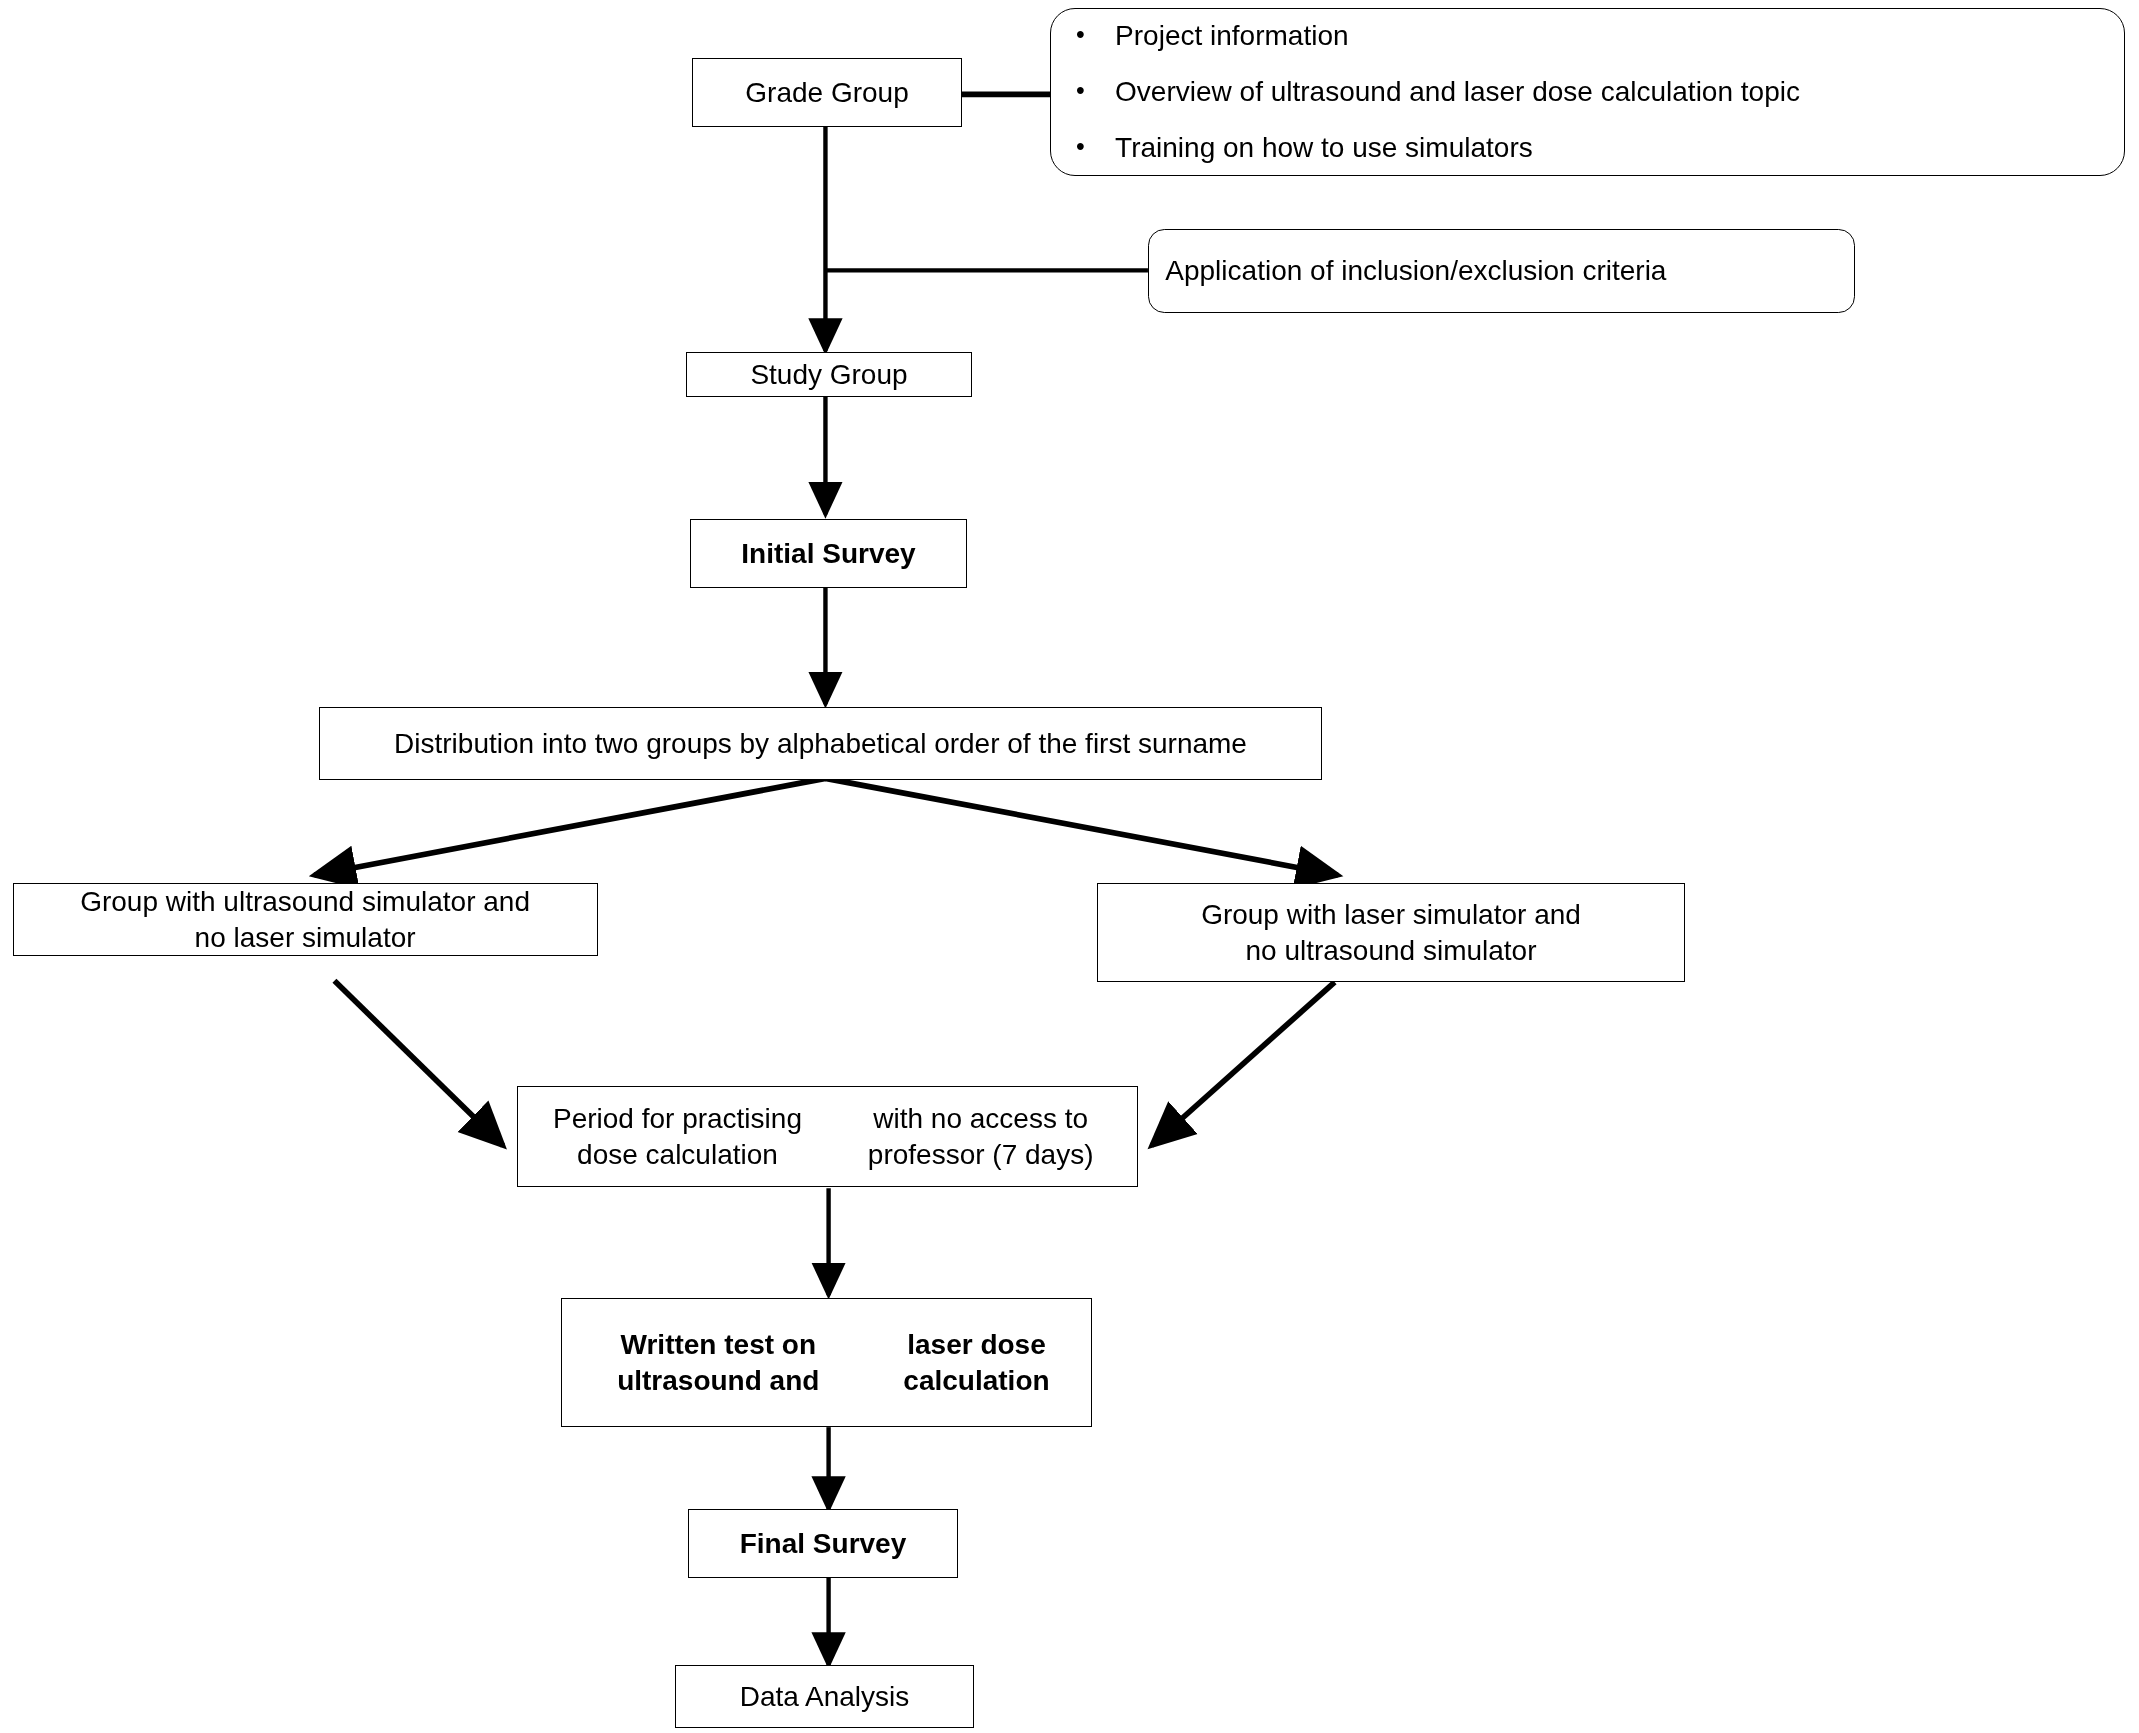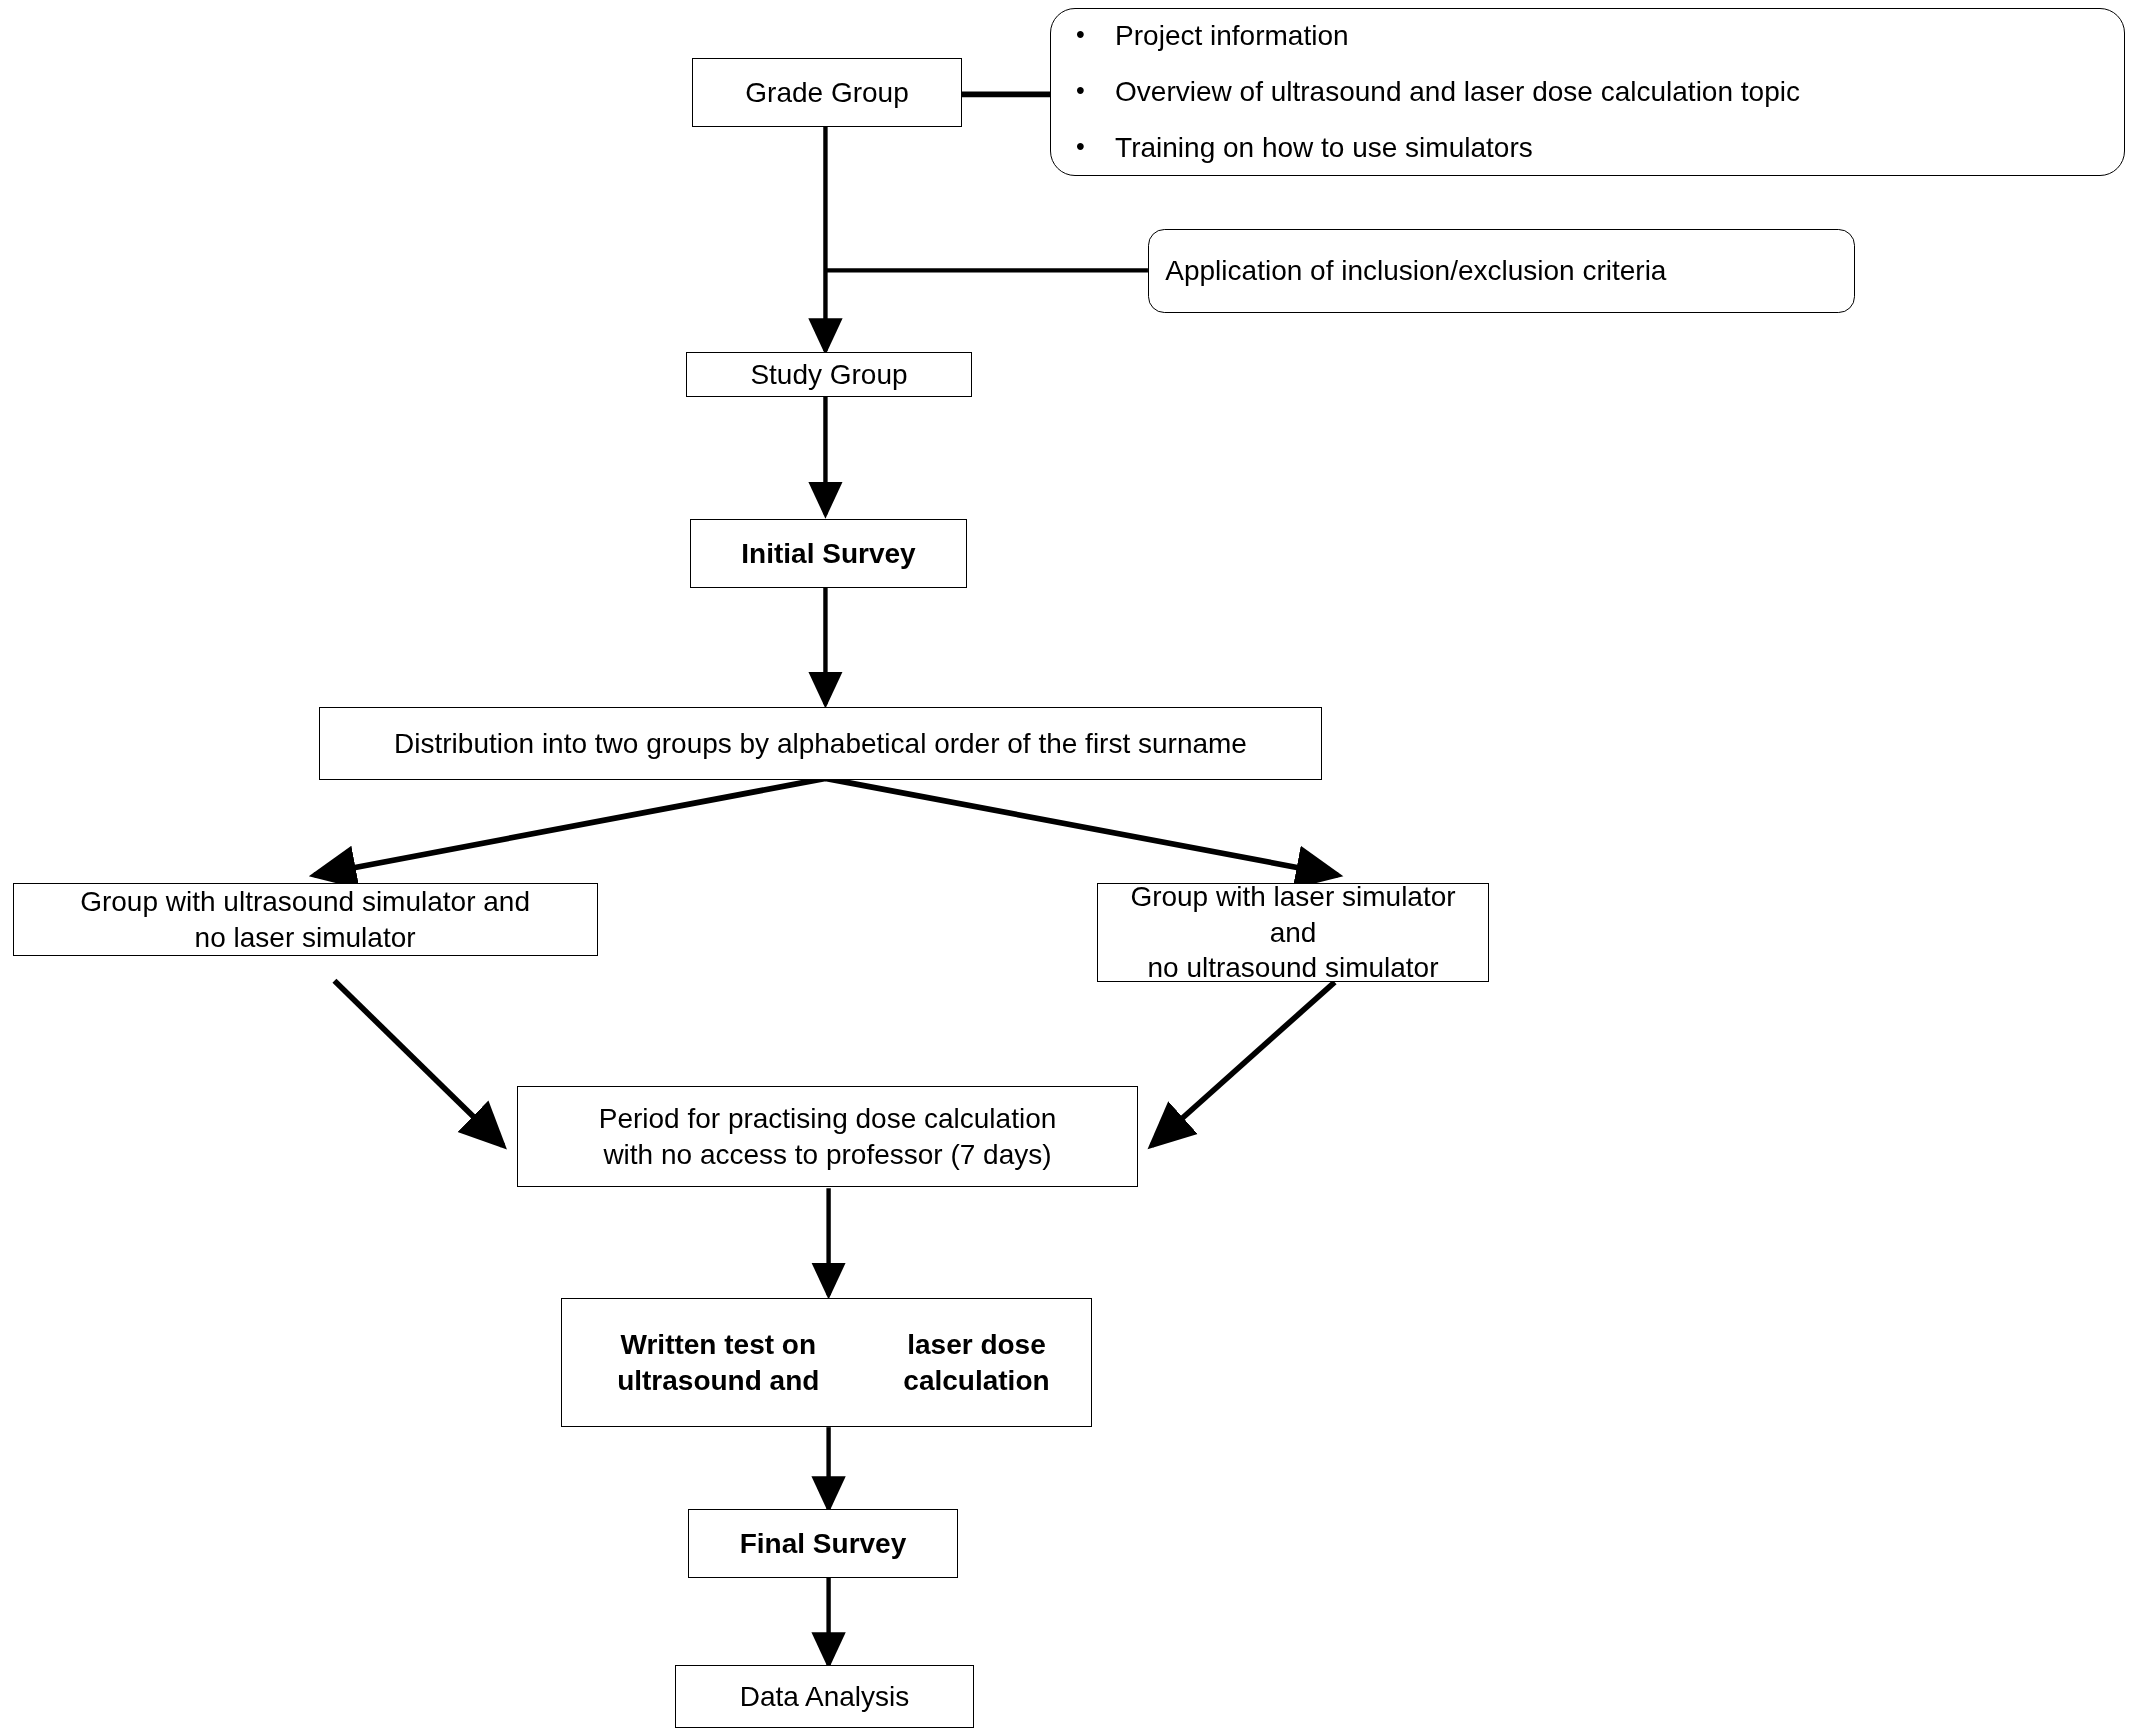--- a/index.html
+++ b/index.html
@@ -153,26 +153,26 @@
 
   <div class="node" style="left:319px; top:707px; width:1003px; height:73px;">
     <span>Distribution into two groups by alphabetical order of the first surname</span>
   </div>
 
   <div class="node" style="left:12.6px; top:883px; width:585px; height:73px; flex-direction:column;">
     <span class="node-line">Group with ultrasound simulator and</span>
     <span class="node-line">no laser simulator</span>
   </div>
 
-  <div class="node" style="left:1097px; top:883px; width:392px; height:99px; flex-direction:column;">
+  <div class="node" style="left:1097px; top:883px; width:588px; height:99px; flex-direction:column;">
     <span class="node-line">Group with laser simulator and</span>
     <span class="node-line">no ultrasound simulator</span>
   </div>
 
-  <div class="node" style="left:517px; top:1086px; width:621px; height:101px; flex-direction:column;">
+  <div class="node" style="left:517px; top:1086px; width:621px; height:101px; ">
     <span class="node-line">Period for practising dose calculation</span>
     <span class="node-line">with no access to professor (7 days)</span>
   </div>
 
   <div class="node bold" style="left:561px; top:1298px; width:531px; height:129px; flex-direction:row;">
     <span class="node-line">Written test on ultrasound and</span>
     <span class="node-line">laser dose calculation</span>
   </div>
 
   <div class="node bold" style="left:688px; top:1509px; width:270px; height:69px;">

